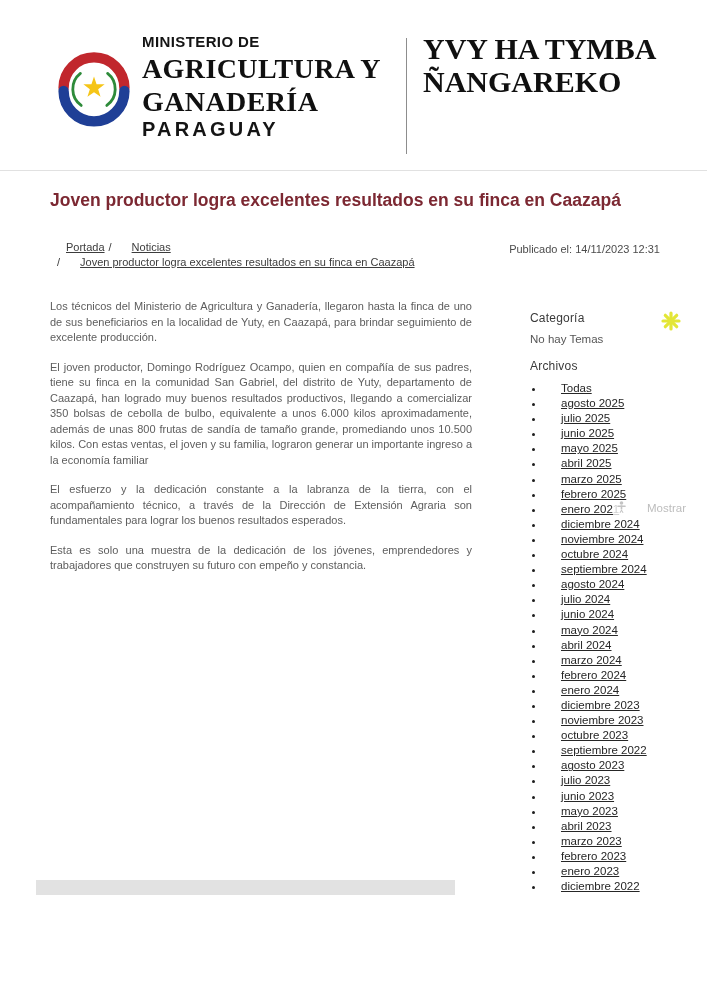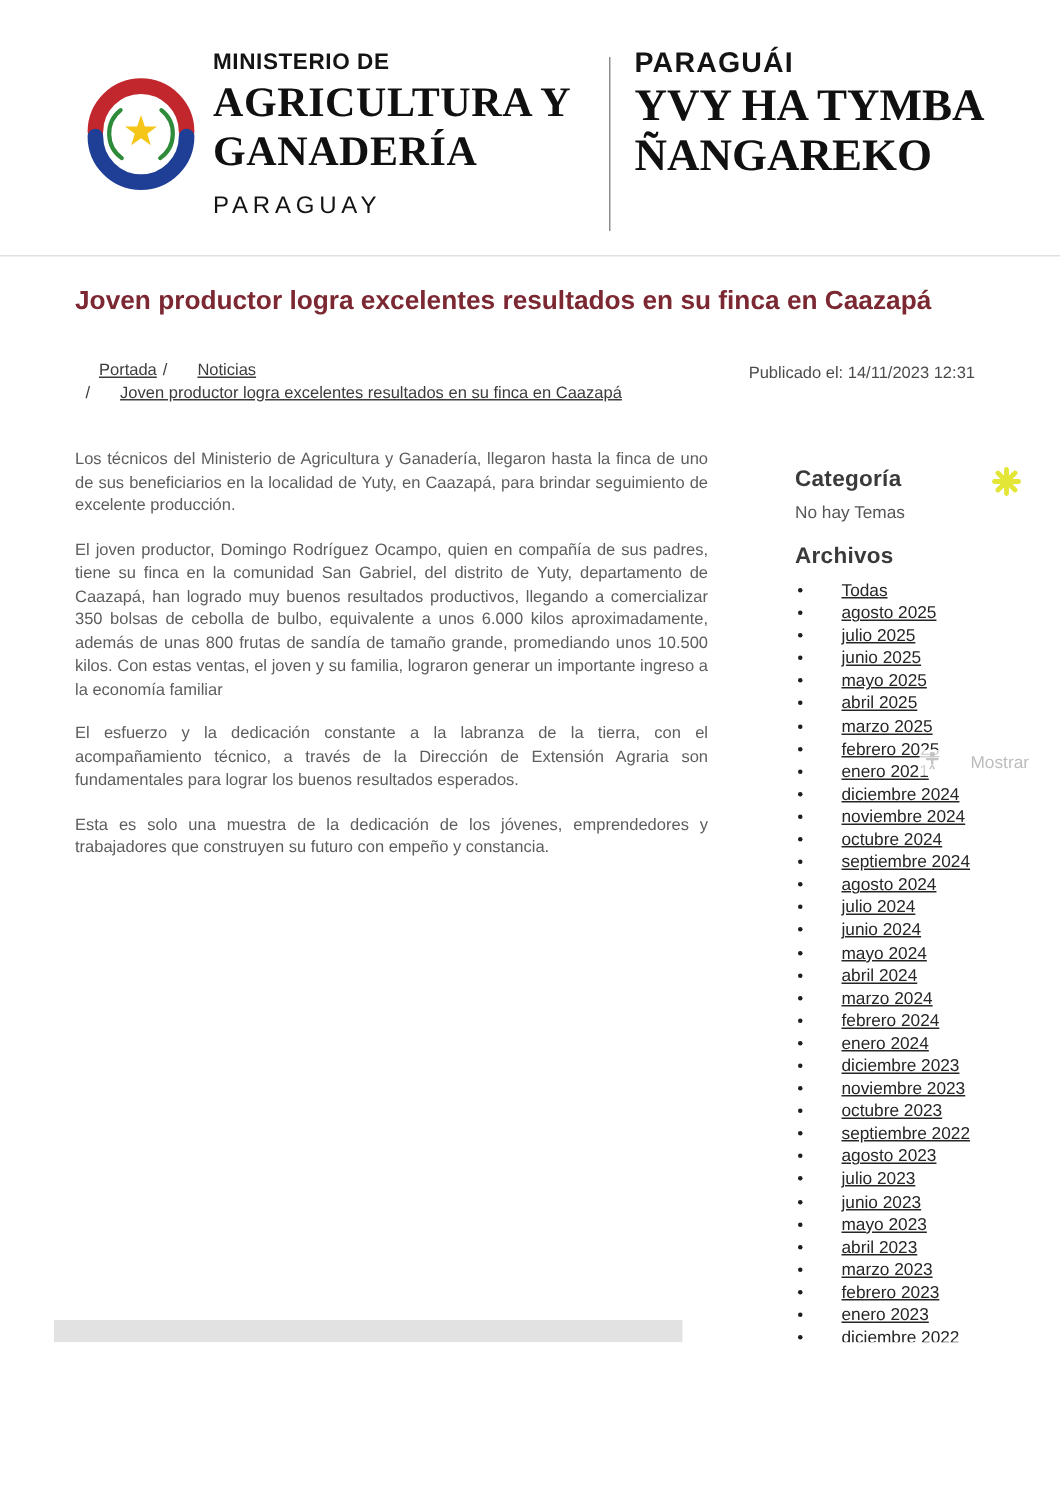--- a/index.html
+++ b/index.html
@@ -11,42 +11,42 @@
     font-family:"Liberation Sans", sans-serif;
     color:#222;
   }
   a{cursor:pointer;margin-left:16px;}
 
   
   .logo{position:absolute;left:54px;top:40px;width:80px;height:98px;}
   .brand-left{position:absolute;left:142px;top:33px;}
   .b-small{font-size:15px;font-weight:700;letter-spacing:.4px;color:#141414;margin-bottom:2px;}
   .b-serif{font-family:"Liberation Serif", serif;font-size:28px;font-weight:700;line-height:33px;color:#101010;letter-spacing:.4px;}
-  .b-country{font-size:16px;font-weight:400;letter-spacing:3.2px;color:#141414;margin-top:11px;}
+  .b-country{font-size:20px;font-weight:700;letter-spacing:3.2px;color:#141414;margin-top:0;}
   .v-divider{position:absolute;left:406px;top:38px;width:1px;height:116px;background:#8d8d8d;}
   .brand-right{position:absolute;left:423px;top:32px;}
   .b-small2{font-size:19px;font-weight:700;letter-spacing:.8px;color:#141414;}
   .b-serif2{font-family:"Liberation Serif", serif;font-size:30px;font-weight:700;line-height:33px;color:#101010;}
   .b-country2{font-size:17px;font-weight:700;letter-spacing:1.6px;color:#141414;margin-top:5px;}
   .h-rule{position:absolute;left:0;top:170px;width:707px;height:1px;background:#e1e1e1;}
 
   
   .title{position:absolute;left:50px;top:188px;width:584px;margin:0;
          font-size:17.5px;line-height:25px;font-weight:700;color:#7c2832;}
   .breadcrumb{position:absolute;left:50px;top:241px;font-size:11px;color:#3c3c3c;}
   .breadcrumb a{color:#3c3c3c;text-decoration:underline;}
   .bc-sep{margin:0 4px;color:#3c3c3c;}
   .bc-line2{margin-top:3px;padding-left:3px;}
-  .published{position:absolute;top:243px;right:57px;font-size:11px;color:#4c4c4c;}
+  .published{position:absolute;top:243px;right:47px;font-size:11px;color:#4c4c4c;}
   .article-body{position:absolute;left:50px;top:299px;width:422px;}
   .article-body p{margin:0 0 14px;font-size:11px;line-height:15.5px;color:#5d5d5d;text-align:justify;}
 
   
   .sidebar{position:absolute;left:530px;top:311px;width:162px;}
-  .sidebar h2{font-size:15px;font-weight:700;color:#3a3a3a;margin:0;letter-spacing:.2px;}
+  .sidebar h2{font-size:12px;font-weight:400;color:#3a3a3a;margin:0;letter-spacing:.2px;}
   .no-temas{font-size:11.5px;color:#565656;margin-top:8px;}
   h2.arch{margin-top:14px;}
   .sidebar ul{margin:8px 0 0;padding-left:15px;list-style:disc;}
   .sidebar li{font-size:11.5px;line-height:15.1px;color:#1e1e1e;}
   .sidebar a{color:#262626;text-decoration:underline;}
 
   
   .a11y-toggle{position:absolute;left:661px;top:311px;width:20px;height:20px;}
   .mostrar{position:absolute;left:613px;top:500px;display:flex;align-items:center;gap:20px;
            font-size:11.5px;color:#bdbdbd;background:rgba(255,255,255,.78);padding:1px 3px;}
@@ -76,21 +76,20 @@
     <div class="brand-left">
       <div class="b-small">MINISTERIO DE</div>
       <div class="b-serif">AGRICULTURA Y</div>
       <div class="b-serif">GANADERÍA</div>
       <div class="b-country">PARAGUAY</div>
     </div>
 
     <div class="v-divider"></div>
 
     <div class="brand-right">
-      <div class="b-small2">PARAGUÁI</div>
       <div class="b-serif2">YVY HA TYMBA</div>
       <div class="b-serif2">ÑANGAREKO</div>
     </div>
   </header>
 
   <div class="h-rule"></div>
 
   <h1 class="title">Joven productor logra excelentes resultados en su finca en Caazapá</h1>
 
   <nav class="breadcrumb">

